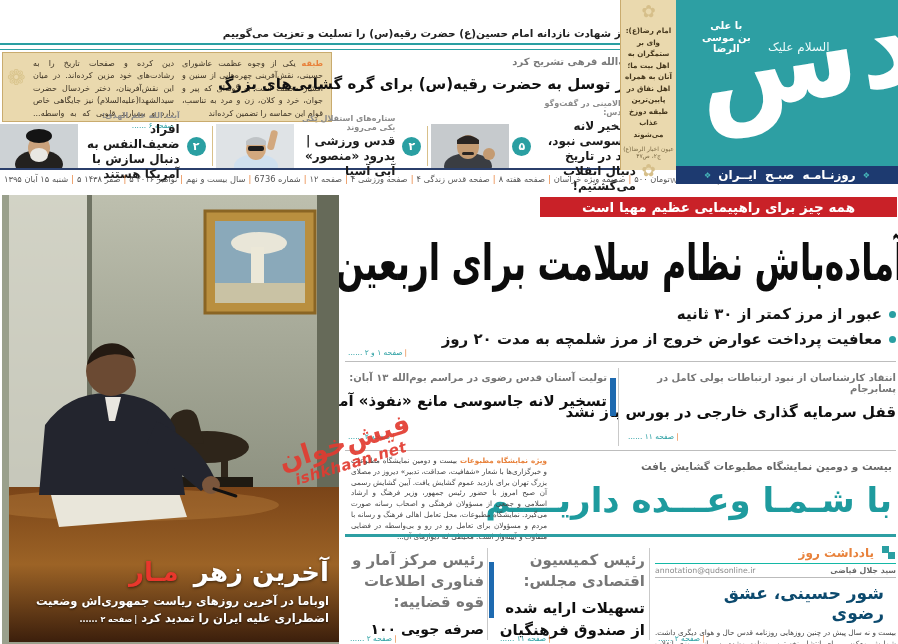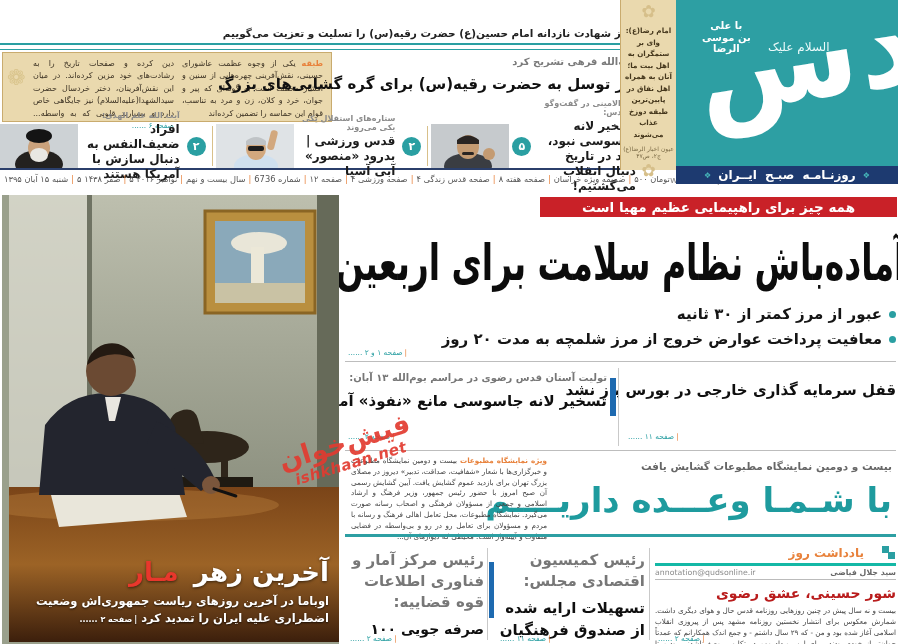--- a/index.html
+++ b/index.html
@@ -101,30 +101,30 @@
   #expo{left:345px;top:452px;width:551px;height:82px;}
   #expo-kicker{position:absolute;right:4px;top:8px;font-size:10.5px;font-weight:bold;color:#666;direction:rtl;}
   #expo-head{position:absolute;right:4px;top:28px;width:400px;text-align:center;direction:rtl;
     font-size:34px;font-weight:900;color:#1e9b9e;white-space:nowrap;}
   #expo-par{position:absolute;left:6px;top:4px;width:196px;font-size:7.2px;line-height:1.5;color:#444;
     text-align:justify;direction:rtl;}
   #teal-rule{left:345px;top:534px;width:551px;height:3px;background:#2d9fa3;}
 
   
   #note-col{left:655px;top:546px;width:241px;direction:rtl;}
-  #note-header{display:flex;align-items:center;gap:18px;border-bottom:3px solid #14b8a6;padding-bottom:3px;}
+  #note-header{display:flex;align-items:center;gap:8px;border-bottom:1px solid #14b8a6;padding-bottom:3px;}
   #note-icon{width:14px;height:14px;position:relative;flex:0 0 auto;}
   #note-icon i{position:absolute;width:7px;height:7px;background:#2a9fa2;display:block;}
   #note-icon i:nth-child(1){left:0;top:0;} #note-icon i:nth-child(2){left:6px;top:6px;}
   #note-title{color:#e8823c;font-weight:bold;font-size:12px;}
   #note-byline{display:flex;justify-content:space-between;align-items:center;border-bottom:1px solid #bbb;
     padding:2px 0;font-size:7.8px;color:#666;}
   #note-byline .name{font-weight:bold;}
   #note-byline .mail{direction:ltr;color:#8a8a8a;}
-  #note-head{font-size:14px;font-weight:800;color:#b91c1c;margin:5px 0 4px;}
+  #note-head{font-size:17px;font-weight:800;color:#0c4a6e;margin:5px 12px 4px;}
   #note-body{font-size:7.2px;line-height:1.55;color:#444;text-align:justify;}
   #note-ref{left:658px;top:634px;}
   .vdiv-b{top:548px;height:92px;width:1px;background:#c9c9c9;}
   #vdiv-b1{left:649px;} #vdiv-b2{left:487px;}
   #majles-col{left:497px;top:550px;width:148px;direction:rtl;text-align:right;}
   #majles-col .kicker, #amar-col .kicker{font-size:15px;font-weight:bold;color:#777;line-height:1.4;}
   #majles-col .head{font-size:15px;font-weight:800;color:#0f0f0f;line-height:1.45;margin-top:6px;}
   #blue-bottom{left:489px;top:562px;height:56px;width:5px;}
   #majles-ref{left:500px;top:634px;}
   #amar-col{left:348px;top:550px;width:136px;direction:rtl;text-align:right;}
@@ -266,20 +266,21 @@
 </div>
 <div class="abs bullet-line" id="bullet2">
   <span class="bullet-dot"></span>
   <span class="txt">معافیت پرداخت عوارض خروج از مرز شلمچه به مدت ۲۰ روز</span>
 </div>
 <div class="abs page-ref" id="lead-ref">صفحه ۱ و ۲ ......</div>
 
 <div class="abs hrule" id="rule1"></div>
 
 <div class="abs story" id="story-bourse">
+  <div class="kicker">انتقاد کارشناسان از نبود ارتباطات پولی کامل در پسابرجام</div>
   <div class="head">قفل سرمایه گذاری خارجی در بورس باز نشد</div>
 </div>
 <div class="abs page-ref" id="ref-bourse">صفحه ۱۱ ......</div>
 <div class="abs" id="vdiv-mid"></div>
 <div class="abs blue-bar" id="blue-mid"></div>
 <div class="abs story" id="story-lane">
   <div class="kicker">تولیت آستان قدس رضوی در مراسم یوم‌الله ۱۳ آبان:</div>
   <div class="head">تسخیر لانه جاسوسی مانع «نفوذ» آمریکا شد</div>
 </div>
 <div class="abs page-ref" id="ref-lane">صفحه ۲ ......</div>

